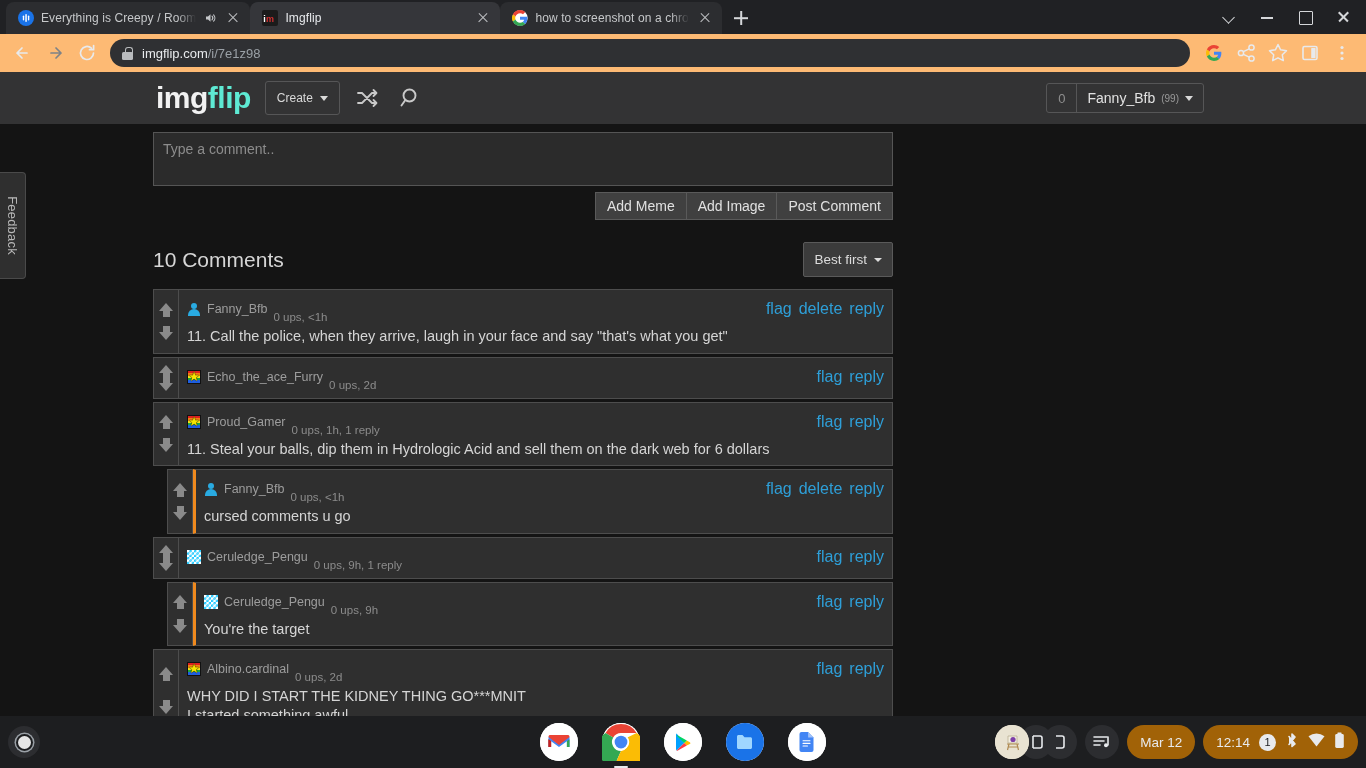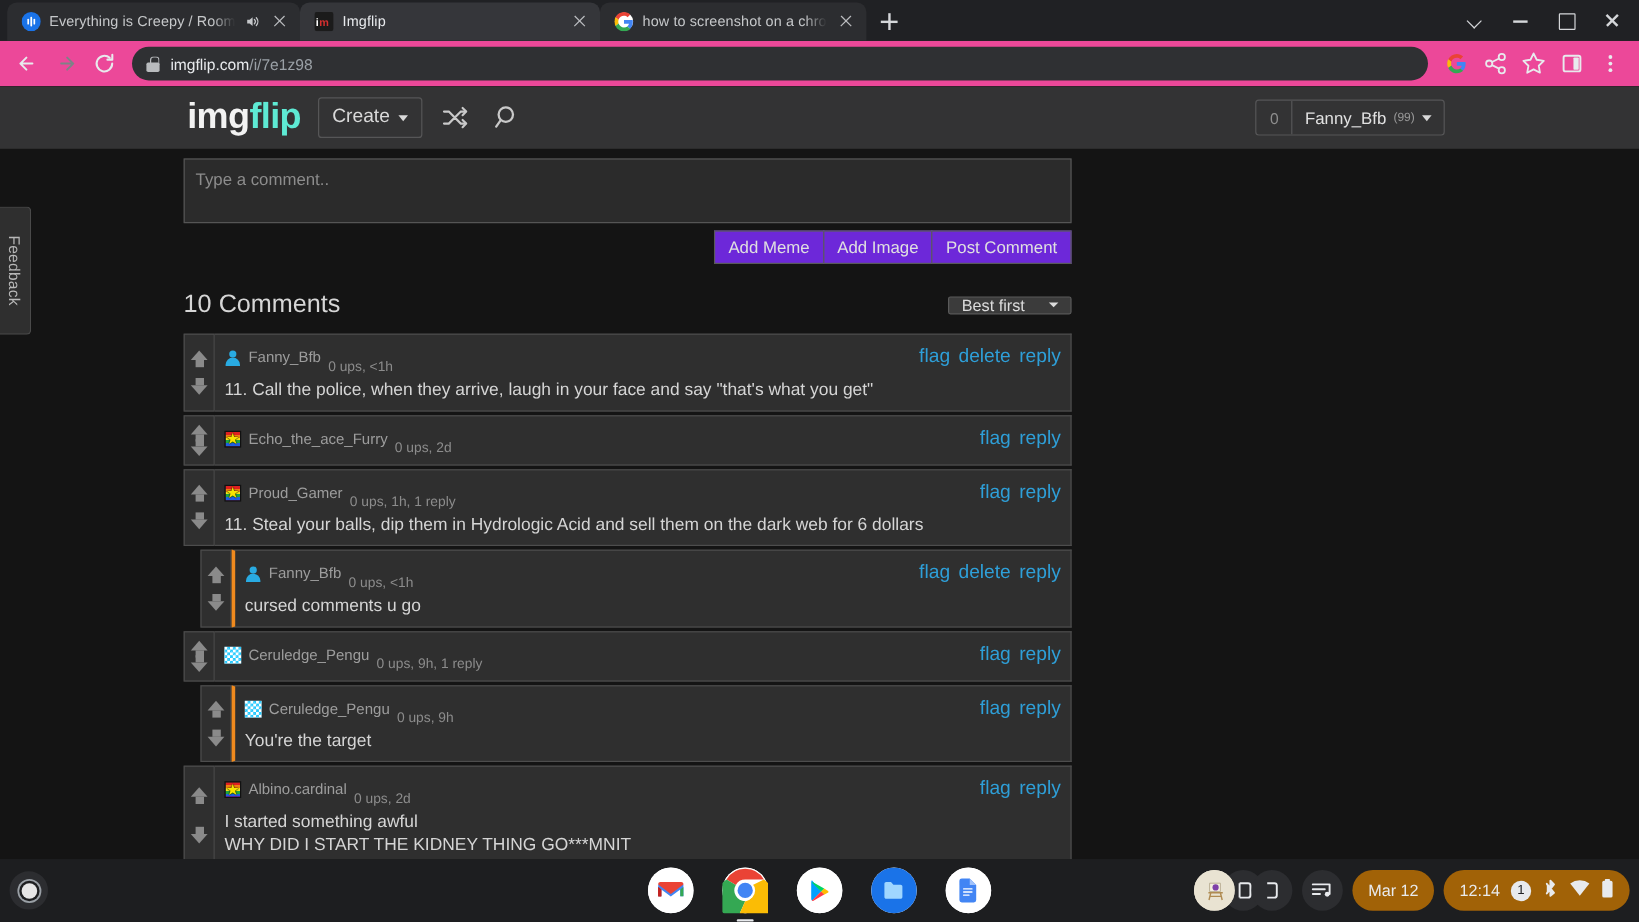--- a/index.html
+++ b/index.html
@@ -56,21 +56,21 @@
   .winbtn { width: 38px; height: 34px; position: relative; }
   .wc-chev::before { content:''; position:absolute; left:14px; top:13px; width:8px; height:8px;
     border-right:1.5px solid #d5d7da; border-bottom:1.5px solid #d5d7da; transform: rotate(45deg);}
   .wc-min::before { content:''; position:absolute; left:13px; top:17px; width:12px; height:1.5px; background:#d5d7da;}
   .wc-max::before { content:''; position:absolute; left:13px; top:11px; width:12px; height:12px;
     border:1.5px solid #d5d7da; border-radius:1px;}
   .wc-close::before, .wc-close::after { content:''; position:absolute; left:13px; top:16px; width:13px; height:1.5px; background:#d5d7da;}
   .wc-close::before{transform:rotate(45deg);} .wc-close::after{transform:rotate(-45deg);}
 
   
-  .toolbar { height: 38px; background: #ec4899; display:flex; align-items:center; padding: 0 8px; gap: 2px; }
+  .toolbar { height: 38px; background: #fdba74; display:flex; align-items:center; padding: 0 8px; gap: 2px; }
   .navbtn { width: 30px; height: 30px; position: relative; flex: 0 0 30px; }
   .omnibox {
     flex: 1 1 auto; height: 28px; background: #2f3033; border-radius: 14px;
     display:flex; align-items:center; padding: 0 12px; margin: 0 6px; gap: 9px;
     font-size: 13px; color:#e8eaed; min-width:0;
   }
   .lock { width: 11px; height: 13px; position: relative; flex:0 0 11px; }
   .lock::before { content:''; position:absolute; bottom:0; left:0; width:11px; height:8px; background:#b9bbbe; border-radius:1.5px; }
   .lock::after { content:''; position:absolute; top:0px; left:2.5px; width:6px; height:6px;
     border:1.6px solid #b9bbbe; border-bottom:none; border-radius:3px 3px 0 0; }
@@ -83,21 +83,21 @@
   .page { height: 644px; background: #141414; overflow: hidden; position: relative; }
   .if-header {
     height: 52px; background: #333334; display:flex; align-items:center;
     padding: 0 16px; position: relative;
   }
   .if-logo { font-size: 30px; font-weight: 700; letter-spacing: -0.5px; margin-left: 140px; }
   .if-logo .w { color:#f2f2f2; }
   .if-logo .r { color:#5eead4; }
   .if-create {
     margin-left: 14px; height: 30px; padding: 16px 11px; border:1px solid #565657;
-    border-radius: 3px; color:#d9d9d9; font-size:16px; display:flex; align-items:center; gap:7px;
+    border-radius: 3px; color:#d9d9d9; font-size:12px; display:flex; align-items:center; gap:7px;
   }
   .caret { width:0;height:0;border-left:4.5px solid transparent;border-right:4.5px solid transparent;border-top:5px solid #d9d9d9; }
   .if-icon-btn { width: 34px; height:34px; margin-left: 10px; position:relative; }
   .if-user {
     position:absolute; right: 162px; top: 11px; height:30px; display:flex; align-items:stretch;
     border:1px solid #565657; border-radius:3px; overflow:hidden;
   }
   .if-user-count { width:30px; display:flex;align-items:center;justify-content:center;color:#8e8e8e;font-size:13px;border-right:1px solid #565657;}
   .if-user-name { padding: 0 10px; display:flex;align-items:center;gap:6px;color:#e2e2e2;font-size:14px;}
   .if-user-name .ct { color:#9a9a9a; font-size:10px; }
@@ -114,31 +114,31 @@
   .content { width: 740px; margin-left: 153px; padding-top: 8px; }
 
   .ta {
     width: 740px; height: 54px; background: #2b2b2b; border:1px solid #555;
     color:#8e8e8e; font-size:14px; padding: 8px 9px; font-family:"Liberation Sans",sans-serif;
     resize:none; display:block;
   }
   .ta::placeholder { color:#8c8c8c; }
   .btnrow { display:flex; justify-content:flex-end; margin-top: 6px; }
   .cbtn {
-    height: 28px; padding: 0 11px; background:#6d28d9; border:1px solid #5a5a5a;
+    height: 28px; padding: 0 11px; background:#404040; border:1px solid #5a5a5a;
     color:#e0e0e0; font-size:14px; display:flex;align-items:center;
     margin-left:-1px;
   }
   .cbtn:first-child { margin-left:0; }
 
   .chead { display:flex; align-items:center; justify-content:space-between; margin-top: 22px; }
   .chead h2 { font-size: 21px; font-weight: 400; color:#d6d6d6; }
   .sortbtn {
-    height:15px; padding:0 10px; background:#3b3b3b;border:1px solid #5a5a5a;
-    color:#dcdcdc;font-size:13.5px;display:flex;align-items:center;gap:20px;border-radius:2px;
+    height:35px; padding:0 10px; background:#3b3b3b;border:1px solid #5a5a5a;
+    color:#dcdcdc;font-size:13.5px;display:flex;align-items:center;gap:7px;border-radius:2px;
   }
   .sortbtn .caret { border-top-color:#dcdcdc; border-left-width:4px;border-right-width:4px;border-top-width:4.5px;}
 
   .clist { margin-top: 12px; }
   .crow { display:flex; align-items:stretch; margin-bottom: 3px; }
   .crow.nested { padding-left: 14px; }
   .votes {
     width: 26px; flex:0 0 26px; background:#2f2f2f; border:1px solid #4d4d4d;
     display:flex; flex-direction:column; align-items:center; justify-content:space-around; padding: 5px 0;
   }
@@ -521,22 +521,22 @@
                   <span class="st">★</span>
                 </span>
               <span class="cname">Albino.cardinal</span>
               <span class="cstat">0 ups, 2d</span>
               <span class="cacts">
                 <a>flag</a>
                 <a>reply</a>
               </span>
             </div>
             <div class="ctext">
+              <span class="ln">WHY DID I START THE KIDNEY THING GO***MNIT</span>
               <span class="ln">I started something awful</span>
-              <span class="ln">WHY DID I START THE KIDNEY THING GO***MNIT</span>
             </div>
           </div>
         </div>
 
         <div class="crow" style="height:10px;overflow:hidden">
           <div class="votes">
             <span class="arrow up"></span>
           </div>
           <div class="cbody"></div>
         </div>

